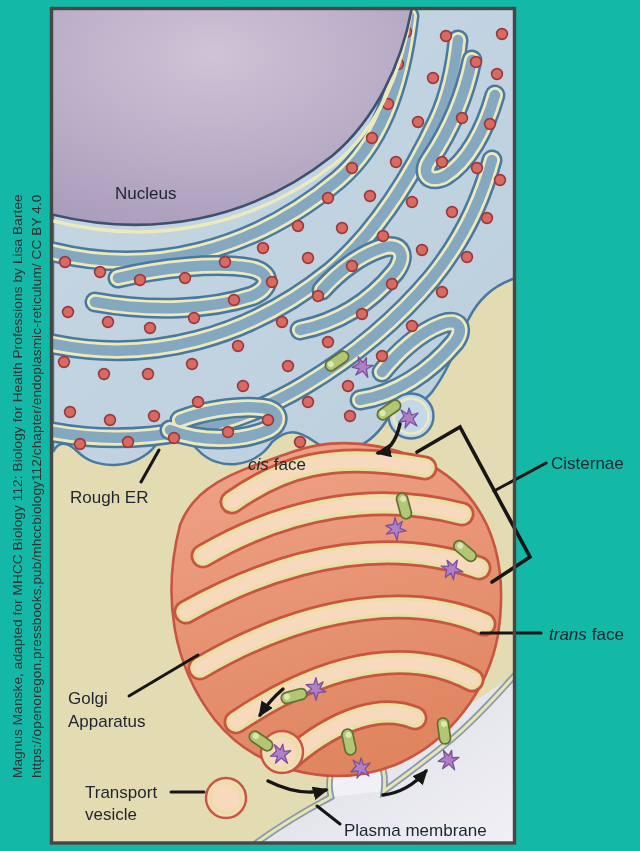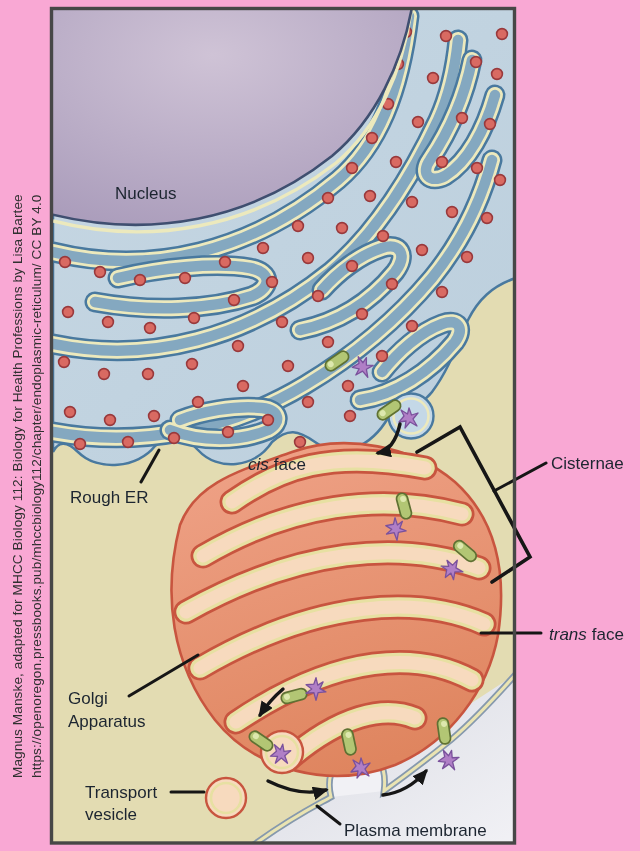--- a/index.html
+++ b/index.html
@@ -1,17 +1,17 @@
 <!DOCTYPE html>
 <html style="--frame_border: #474747; --cytoplasm: #e3dcb2; --er_light: #c6d7e3; --er_channel: #84a8c0; --er_channel_dark: #6e95b0; --er_outline: #49799f; --er_cream: #ece9bd; --ribosome_fill: #d96a62; --ribosome_stroke: #99393c; --nucleus_center: #cfc3d6; --nucleus_edge: #a698b8; --nucleus_outline: #3f4f70; --golgi_light: #efa287; --golgi_dark: #df855f; --golgi_outline: #c8553f; --golgi_cream: #e7e0a2; --golgi_lumen: #f7dabe; --vesicle_blue: #c4d8e7; --membrane_gray: #8699ad; --membrane_cream: #eae4b2; --extracellular_light: #f1f1f5; --extracellular_dark: #d8dae2; --protein_green: #b2c674; --protein_green_dark: #5f7133; --protein_highlight: #dde8ae; --receptor_purple: #b07fc6; --receptor_outline: #7a519c; --ink: #161616; --attribution_color: #303030;"><head>
 <meta charset="utf-8">
 <style>
   html,body{margin:0;padding:0;background:#ffffff;width:640px;height:851px;overflow:hidden;
     font-family:"Liberation Sans", sans-serif;}
-  #stage{position:relative;width:640px;height:851px;background:#f9a8d4;}
+  #stage{position:relative;width:640px;height:851px;background:#14b8a6;}
   svg{position:absolute;left:0;top:0;}
   .attribution{
     position:absolute;left:8px;top:778px;width:716px;
     transform:rotate(-90deg);transform-origin:0 0;
     font-size:13.6px;line-height:19px;color:#303030;letter-spacing:0.1px;white-space:nowrap;
   }
   text{font-family:"Liberation Sans", sans-serif;fill:#1c2530;}
   .lbl{font-size:17px;}
 </style>
 </head>

